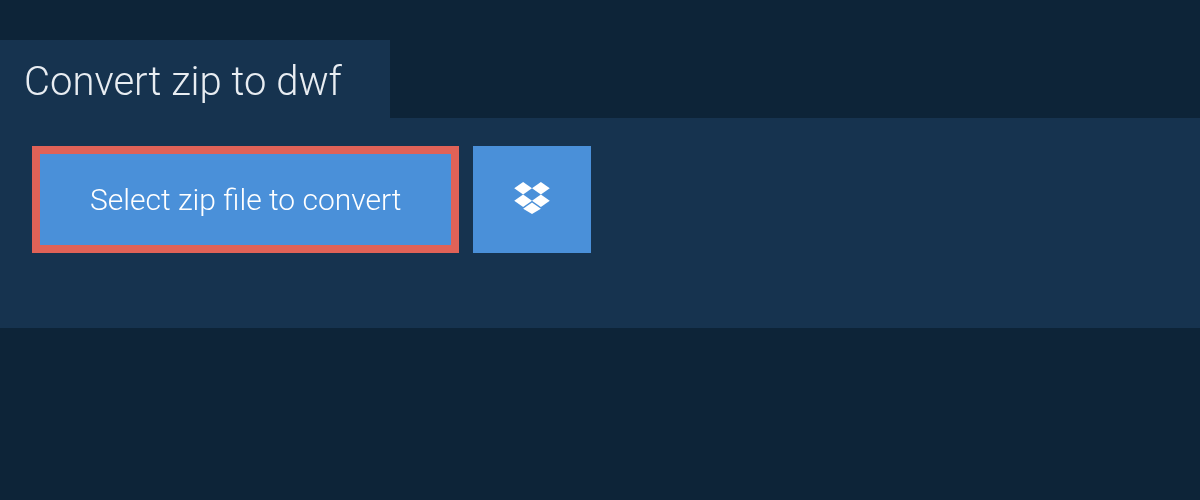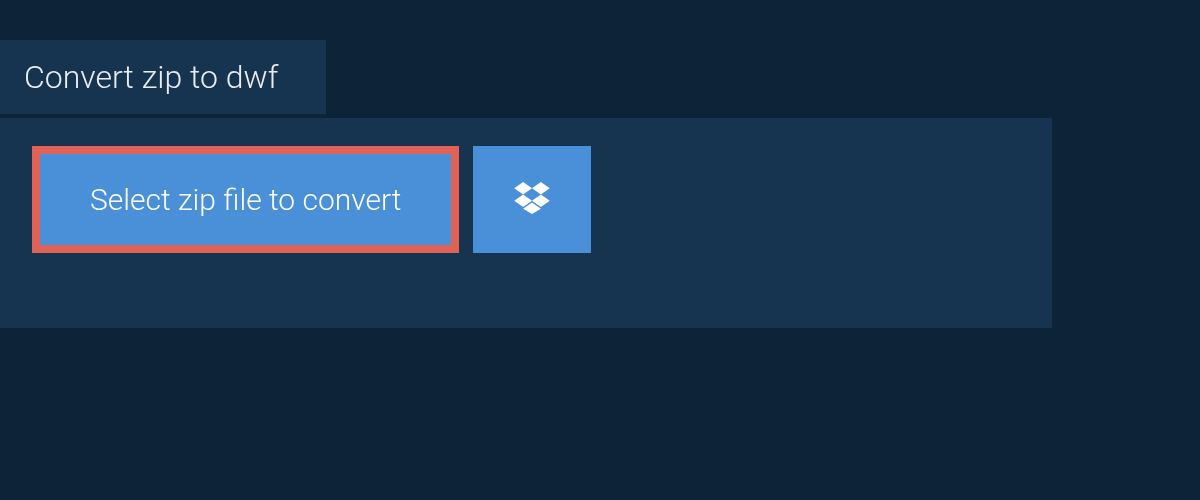--- a/index.html
+++ b/index.html
@@ -16,29 +16,29 @@
     }
     .tab-container {
       position: absolute;
       top: 40px;
       left: 0;
     }
     .tab {
       display: inline-block;
       background: #16334f;
       color: #e8edf2;
-      font-size: 32px;
+      font-size: 40px;
       font-weight: 300;
       padding: 18px 48px 18px 24px;
     }
     .panel {
       position: absolute;
       top: 118px;
       left: 0;
-      width: 1052px;
+      width: 1200px;
       height: 210px;
       background: #16334f;
       padding: 28px 32px;
     }
     .button-row {
       display: flex;
       gap: 14px;
       align-items: stretch;
     }
     .select-button {

